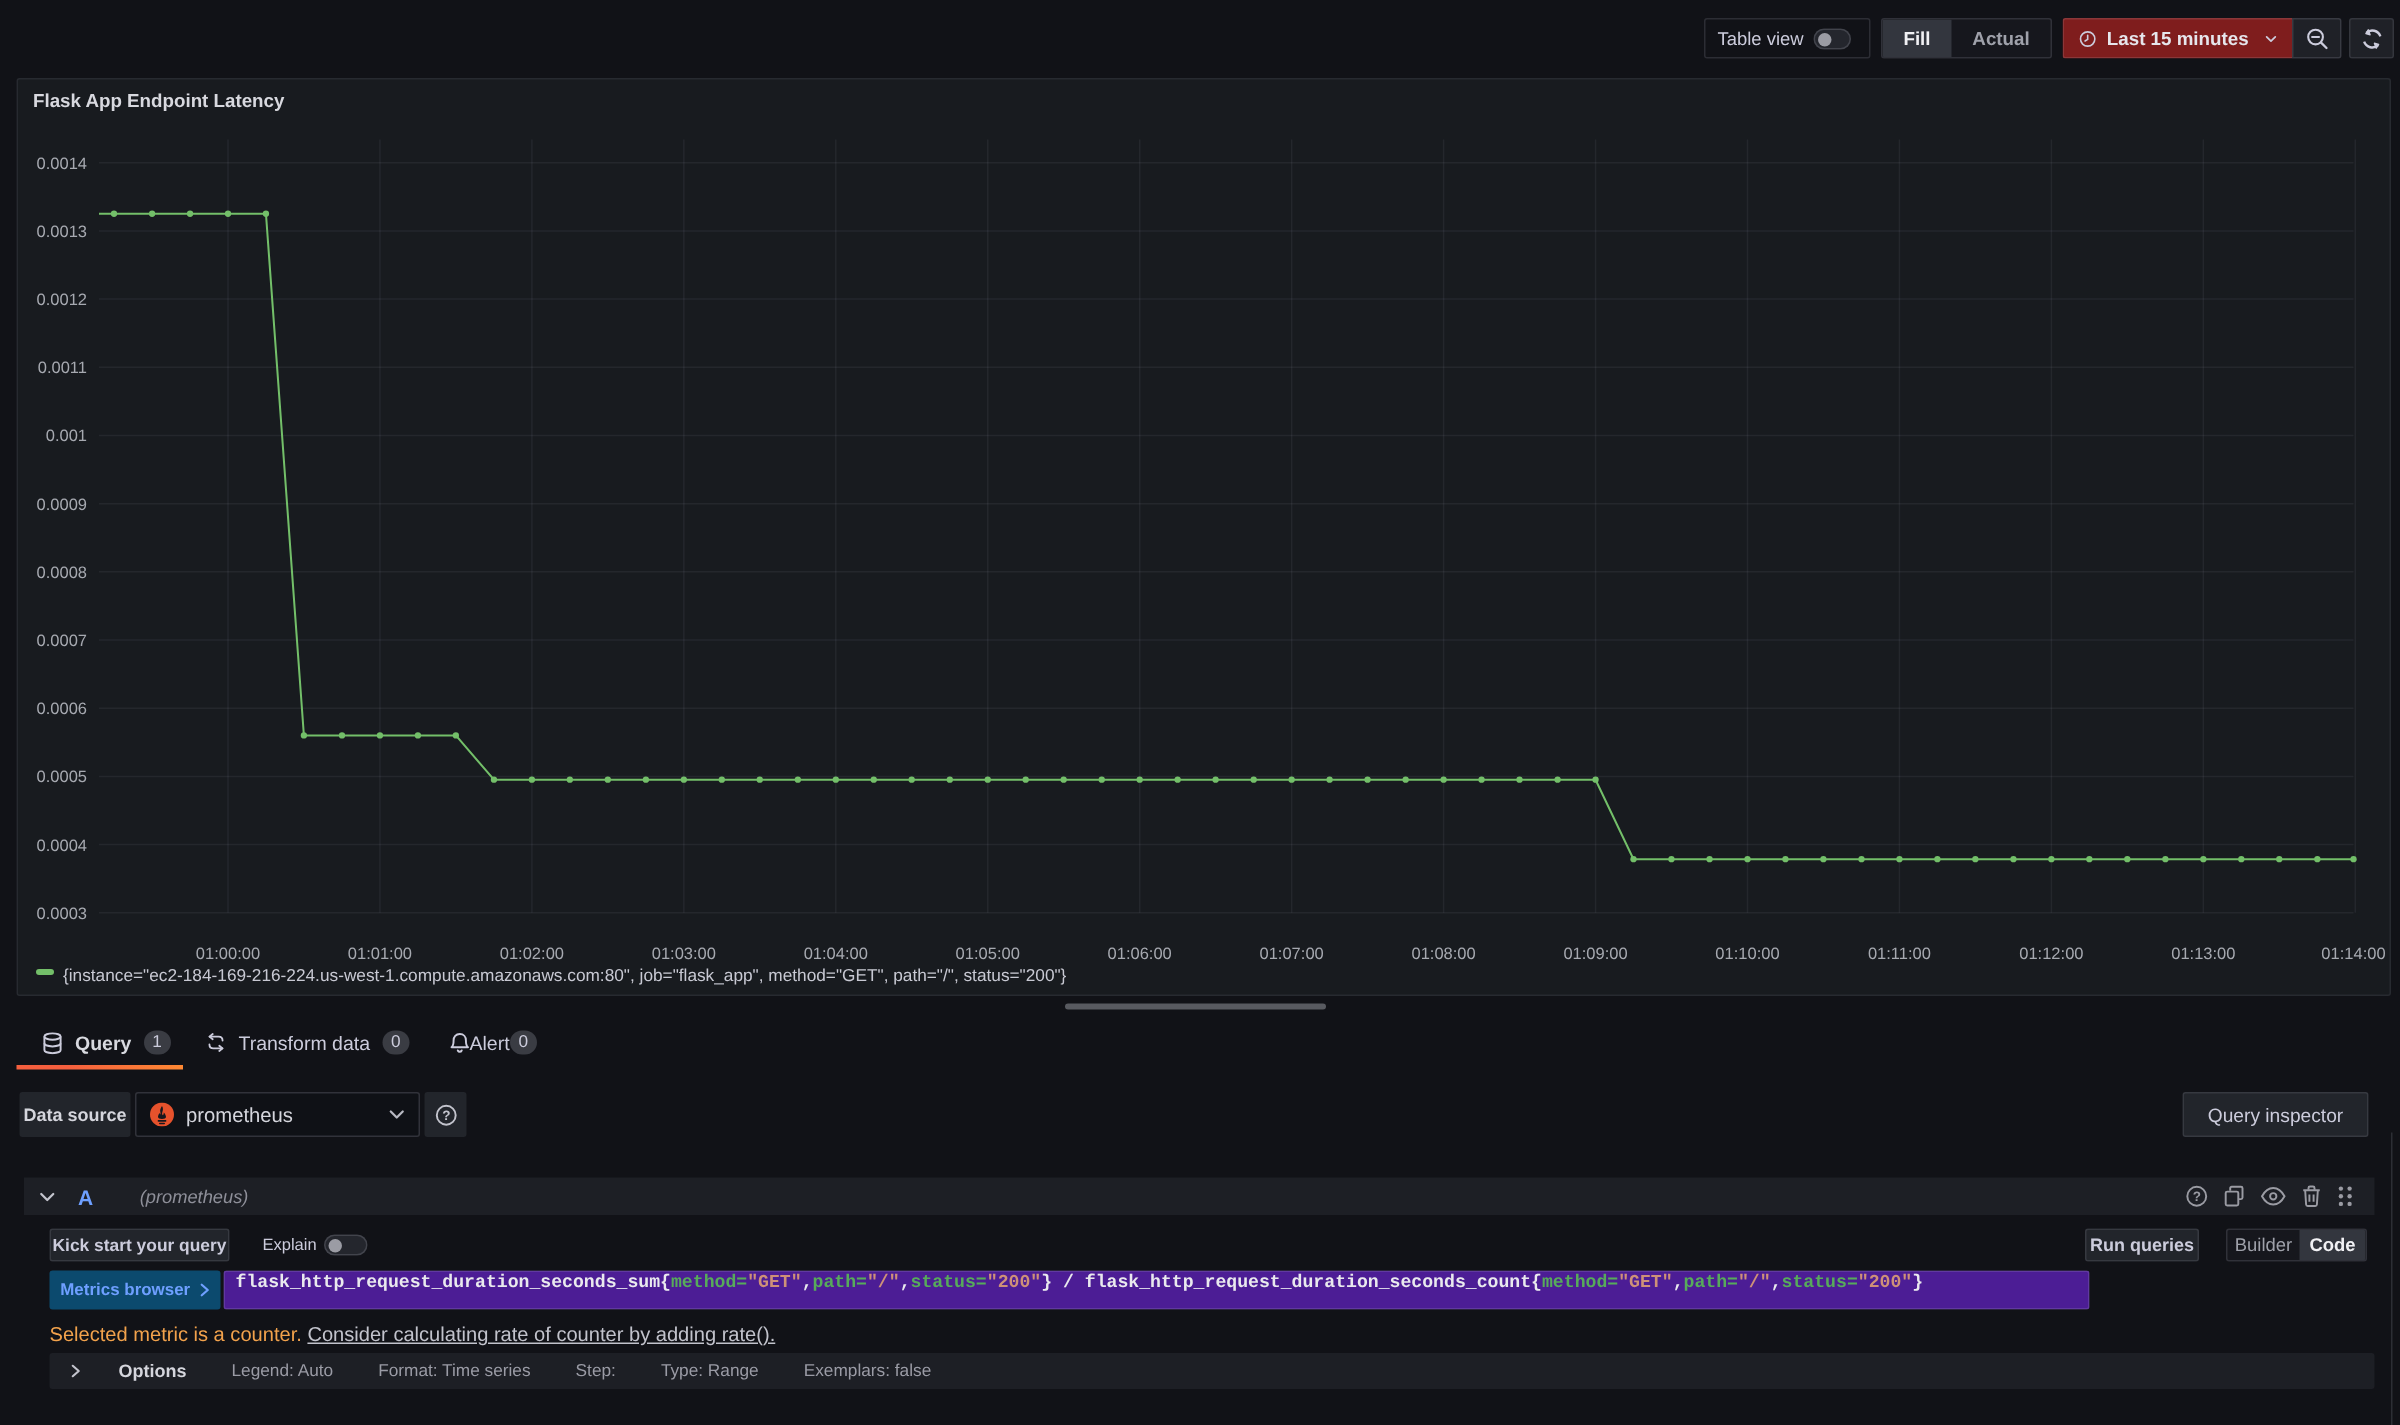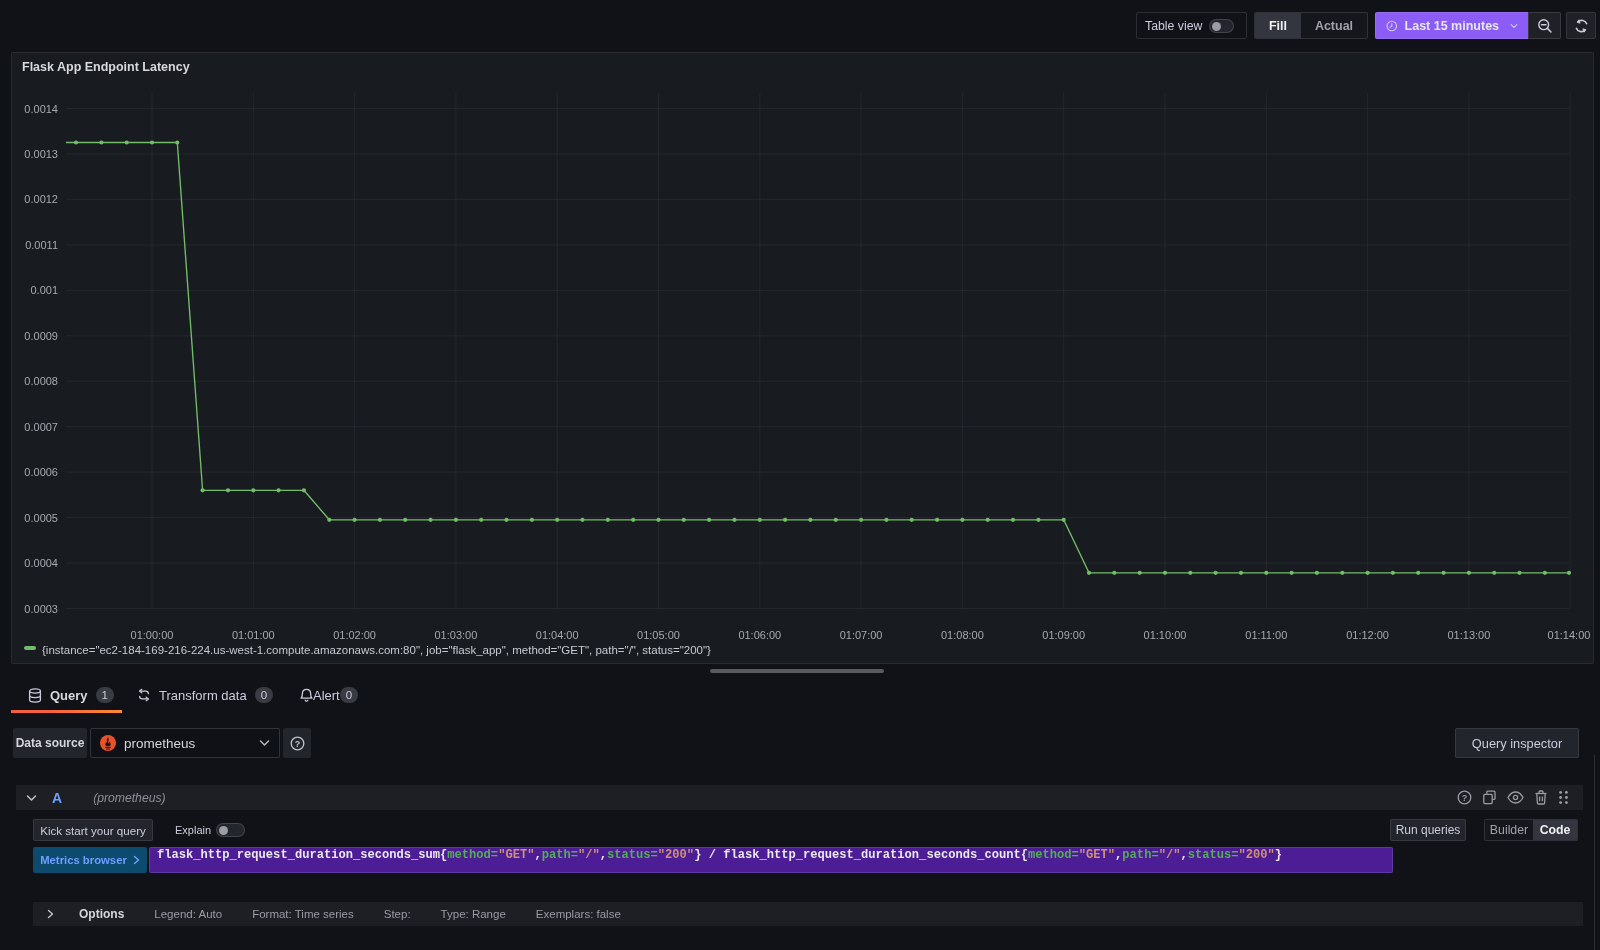--- a/index.html
+++ b/index.html
@@ -1,37 +1,37 @@
 <!DOCTYPE html>
 <html><head><meta charset="utf-8">
 <style>
 *{margin:0;padding:0;box-sizing:border-box}
 html,body{width:1600px;height:950px;overflow:hidden}
 body{background:#111217;font-family:"Liberation Sans",sans-serif;color:#ccccdc;position:relative}
 .abs{position:absolute}
-.btn{background:#22252b;border:1px solid rgba(204,204,220,0.12);border-radius:2px;color:#ccccdc;font-size:13px;font-weight:400;display:flex;align-items:center;justify-content:center}
+.btn{background:#22252b;border:1px solid rgba(204,204,220,0.12);border-radius:2px;color:#ccccdc;font-size:13px;font-weight:700;display:flex;align-items:center;justify-content:center}
 </style></head>
 <body>
 
 <div id="hdr" class="abs" style="left:0;top:0;width:1600px;height:52px;">
 
   <div class="abs" style="left:1136px;top:12px;width:111px;height:27px;border:1px solid rgba(204,204,220,0.15);border-radius:2px;display:flex;align-items:center;padding:0 8px;gap:7px;white-space:nowrap;">
     <span style="font-size:12.3px;color:#ccccdc;white-space:nowrap;">Table view</span>
     <span style="position:relative;display:inline-block;width:25px;height:14px;background:#24262d;border:1px solid rgba(204,204,220,0.18);border-radius:8px;flex:0 0 25px;">
       <span style="position:absolute;left:2px;top:2px;width:9px;height:9px;border-radius:50%;background:#9b9ca4;"></span>
     </span>
   </div>
 
   <div class="abs" style="left:1254px;top:12px;width:114px;height:27px;border:1px solid rgba(204,204,220,0.15);border-radius:2px;display:flex;background:#16171d;overflow:hidden;">
     <div style="flex:0 0 46px;background:#33363e;color:#f1f1f4;font-size:12.5px;font-weight:700;display:flex;align-items:center;justify-content:center;">Fill</div>
     <div style="flex:1;color:#9fa1aa;font-size:12.5px;font-weight:700;display:flex;align-items:center;justify-content:center;">Actual</div>
   </div>
 
   <div class="abs" style="left:1375px;top:12px;height:27px;display:flex;">
-    <div style="width:153px;background:#8b5cf6;border:1px solid rgba(204,204,220,0.15);border-right:none;border-radius:2px 0 0 2px;display:flex;align-items:center;padding:0 10px;gap:7px;">
+    <div style="width:153px;background:#7f1d1d;border:1px solid rgba(204,204,220,0.15);border-right:none;border-radius:2px 0 0 2px;display:flex;align-items:center;padding:0 10px;gap:7px;">
       <svg width="16" height="16" viewBox="0 0 16 16">
           <circle cx="8" cy="8" r="6.6" fill="none" stroke="#ccccdc" stroke-width="1.5"></circle>
           <path d="M8 4.5 V8.3 L5.6 9.8" fill="none" stroke="#ccccdc" stroke-width="1.5" stroke-linecap="round"></path>
         </svg>
       <span style="font-size:12.5px;font-weight:700;color:#e6e6ec;white-space:nowrap;">Last 15 minutes</span>
       <svg width="11" height="8" viewBox="0 0 11 8" style="margin-left:4px">
           <path d="M1.5 2 L5.5 6 L9.5 2" fill="none" stroke="#ccccdc" stroke-width="1.6" stroke-linecap="round" stroke-linejoin="round"></path>
         </svg>
     </div>
     <div style="width:33px;background:#1f2127;border:1px solid rgba(204,204,220,0.15);border-radius:0 2px 2px 0;display:flex;align-items:center;justify-content:center;">
@@ -296,20 +296,24 @@
   <div class="abs" style="left:33px;top:37px;width:114px;height:26px;background:#0c4a6e;border-radius:2px;display:flex;align-items:center;justify-content:center;gap:6px;">
     <span style="font-size:11.3px;font-weight:700;color:#6e9fff;">Metrics browser</span>
     <svg width="7" height="10" viewBox="0 0 7 10">
         <path d="M1.5 1.5 L5.5 5 L1.5 8.5" fill="none" stroke="#6e9fff" stroke-width="1.5" stroke-linecap="round" stroke-linejoin="round"></path>
       </svg>
   </div>
   <div class="abs" style="left:149px;top:37px;width:1244px;height:26px;background:#4c1d95;border:1px solid rgba(204,204,220,0.16);border-radius:2px;display:flex;align-items:flex-start;padding:0 7px;overflow:hidden;">
     <span style="font-family:'Liberation Mono',monospace;font-size:12.1px;font-weight:700;color:#e9e9ee;white-space:pre;">flask_http_request_duration_seconds_sum{<span style="color:#57ab5a;">method</span><span style="color:#57ab5a;">=</span><span style="color:#ce9178;">"GET"</span>,<span style="color:#57ab5a;">path</span><span style="color:#57ab5a;">=</span><span style="color:#ce9178;">"/"</span>,<span style="color:#57ab5a;">status</span><span style="color:#57ab5a;">=</span><span style="color:#ce9178;">"200"</span>} / flask_http_request_duration_seconds_count{<span style="color:#57ab5a;">method</span><span style="color:#57ab5a;">=</span><span style="color:#ce9178;">"GET"</span>,<span style="color:#57ab5a;">path</span><span style="color:#57ab5a;">=</span><span style="color:#ce9178;">"/"</span>,<span style="color:#57ab5a;">status</span><span style="color:#57ab5a;">=</span><span style="color:#ce9178;">"200"</span>}</span>
   </div>
 
+  <div class="abs" style="left:33px;top:72px;font-size:13.4px;">
+    <span style="color:#f2a24c;">Selected metric is a counter.</span>
+    <span style="color:#c2c3cc;text-decoration:underline;"> Consider calculating rate of counter by adding rate().</span>
+  </div>
 
   <div class="abs" style="left:33px;top:92px;width:1550px;height:24px;background:#1d1f25;border-radius:2px;display:flex;align-items:center;font-size:11.5px;gap:16px;">
     <svg width="7" height="10" viewBox="0 0 7 10" style="margin:0 9px 0 14px">
         <path d="M1.5 1.5 L5.5 5 L1.5 8.5" fill="none" stroke="#c2c3cc" stroke-width="1.4" stroke-linecap="round" stroke-linejoin="round"></path>
       </svg>
     <span style="font-weight:700;color:#d5d6dd;font-size:12px;">Options</span>
     <span style="color:#9a9ba5;margin-left:14px;">Legend: Auto</span>
     <span style="color:#9a9ba5;margin-left:14px;">Format: Time series</span>
     <span style="color:#9a9ba5;margin-left:14px;">Step:</span>
     <span style="color:#9a9ba5;margin-left:14px;">Type: Range</span>

